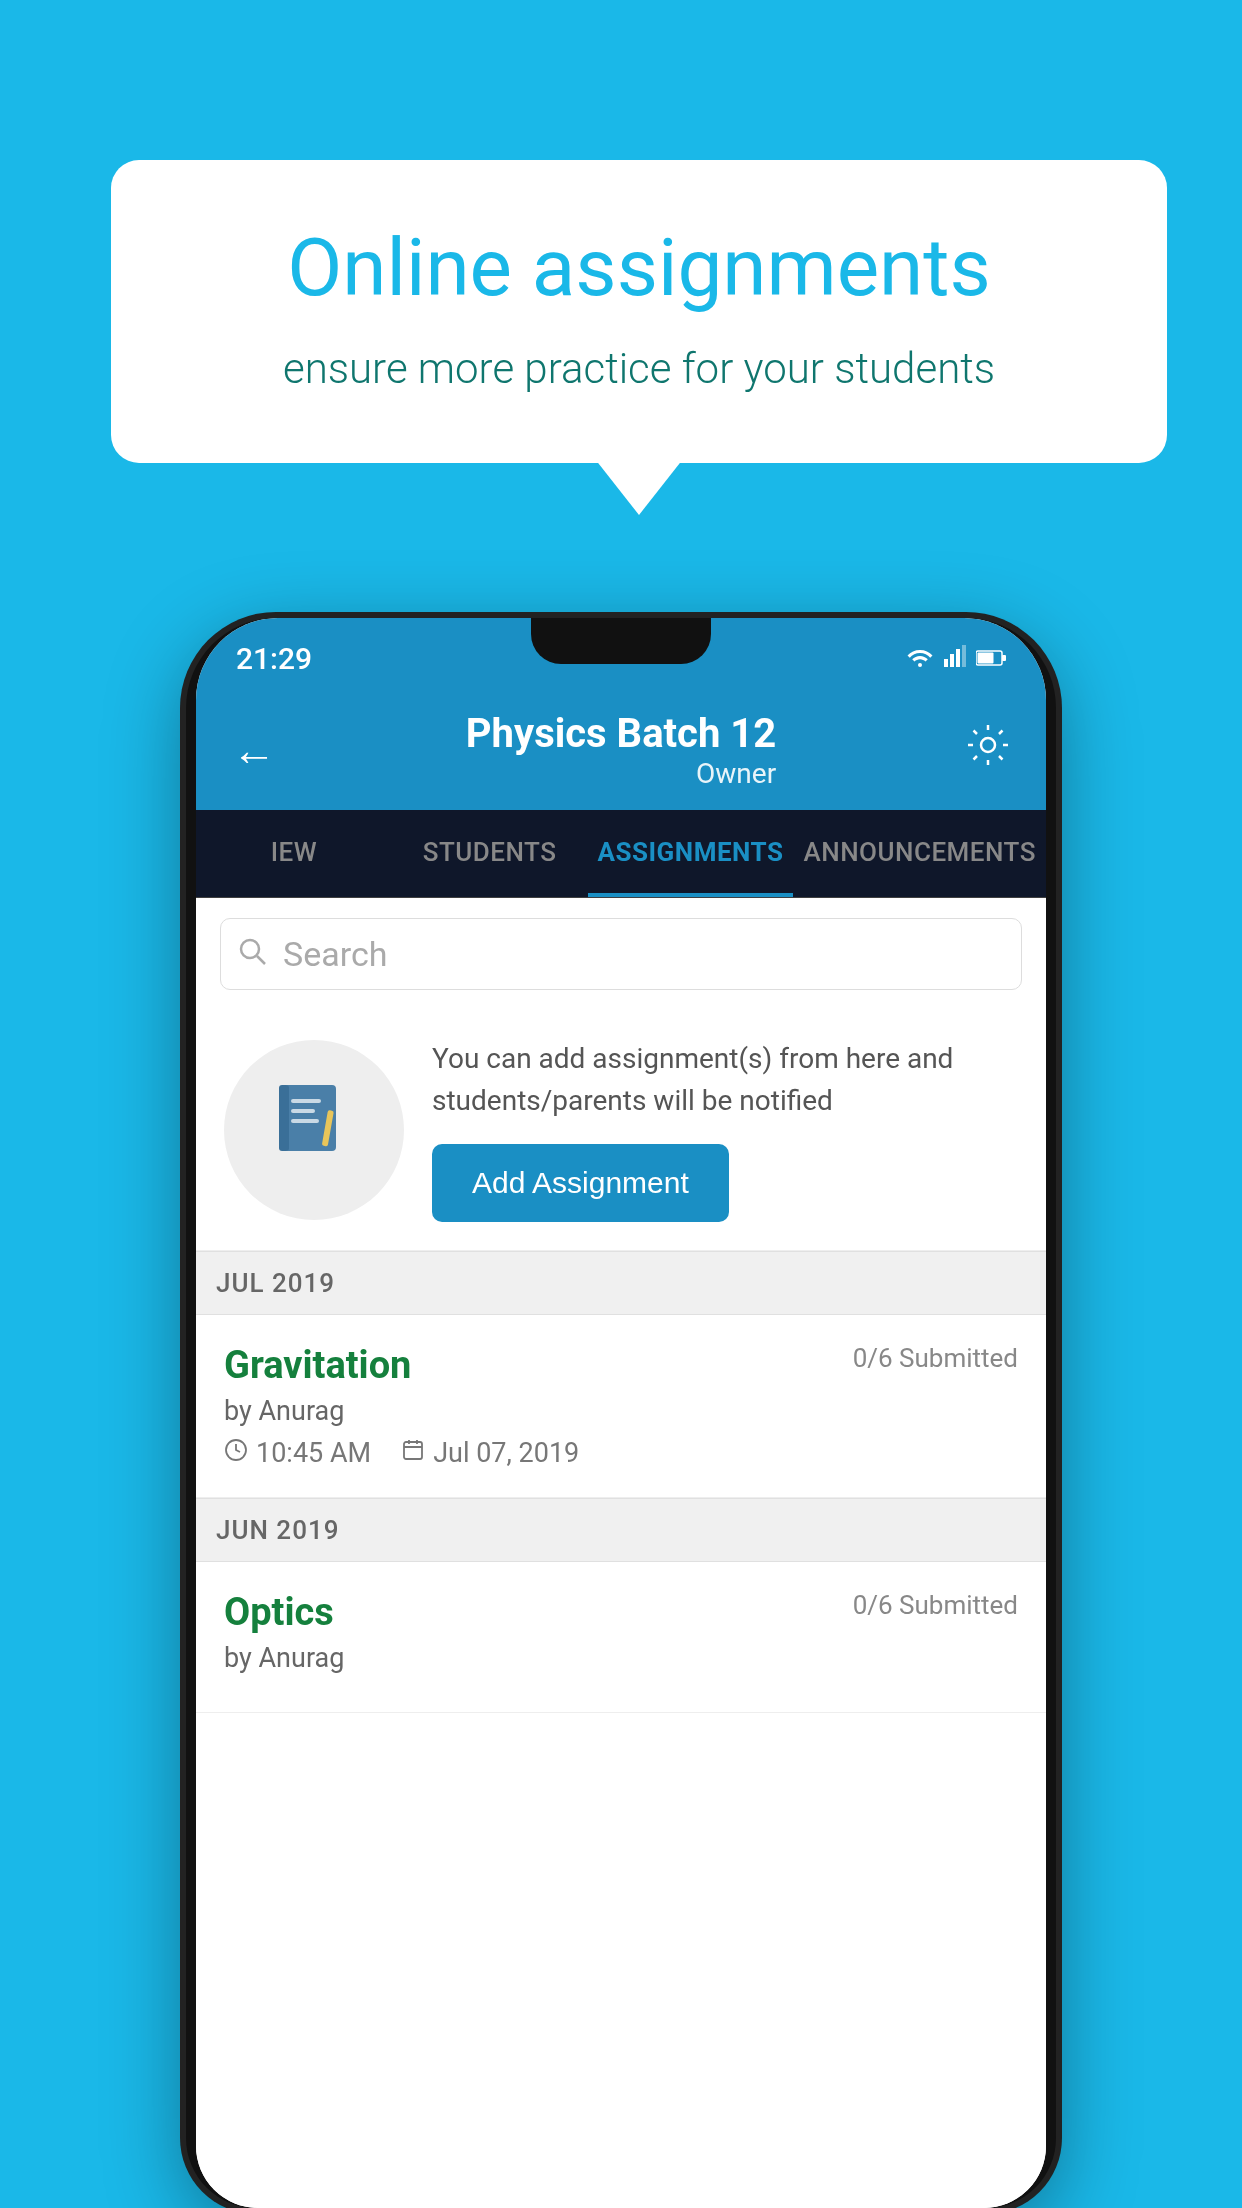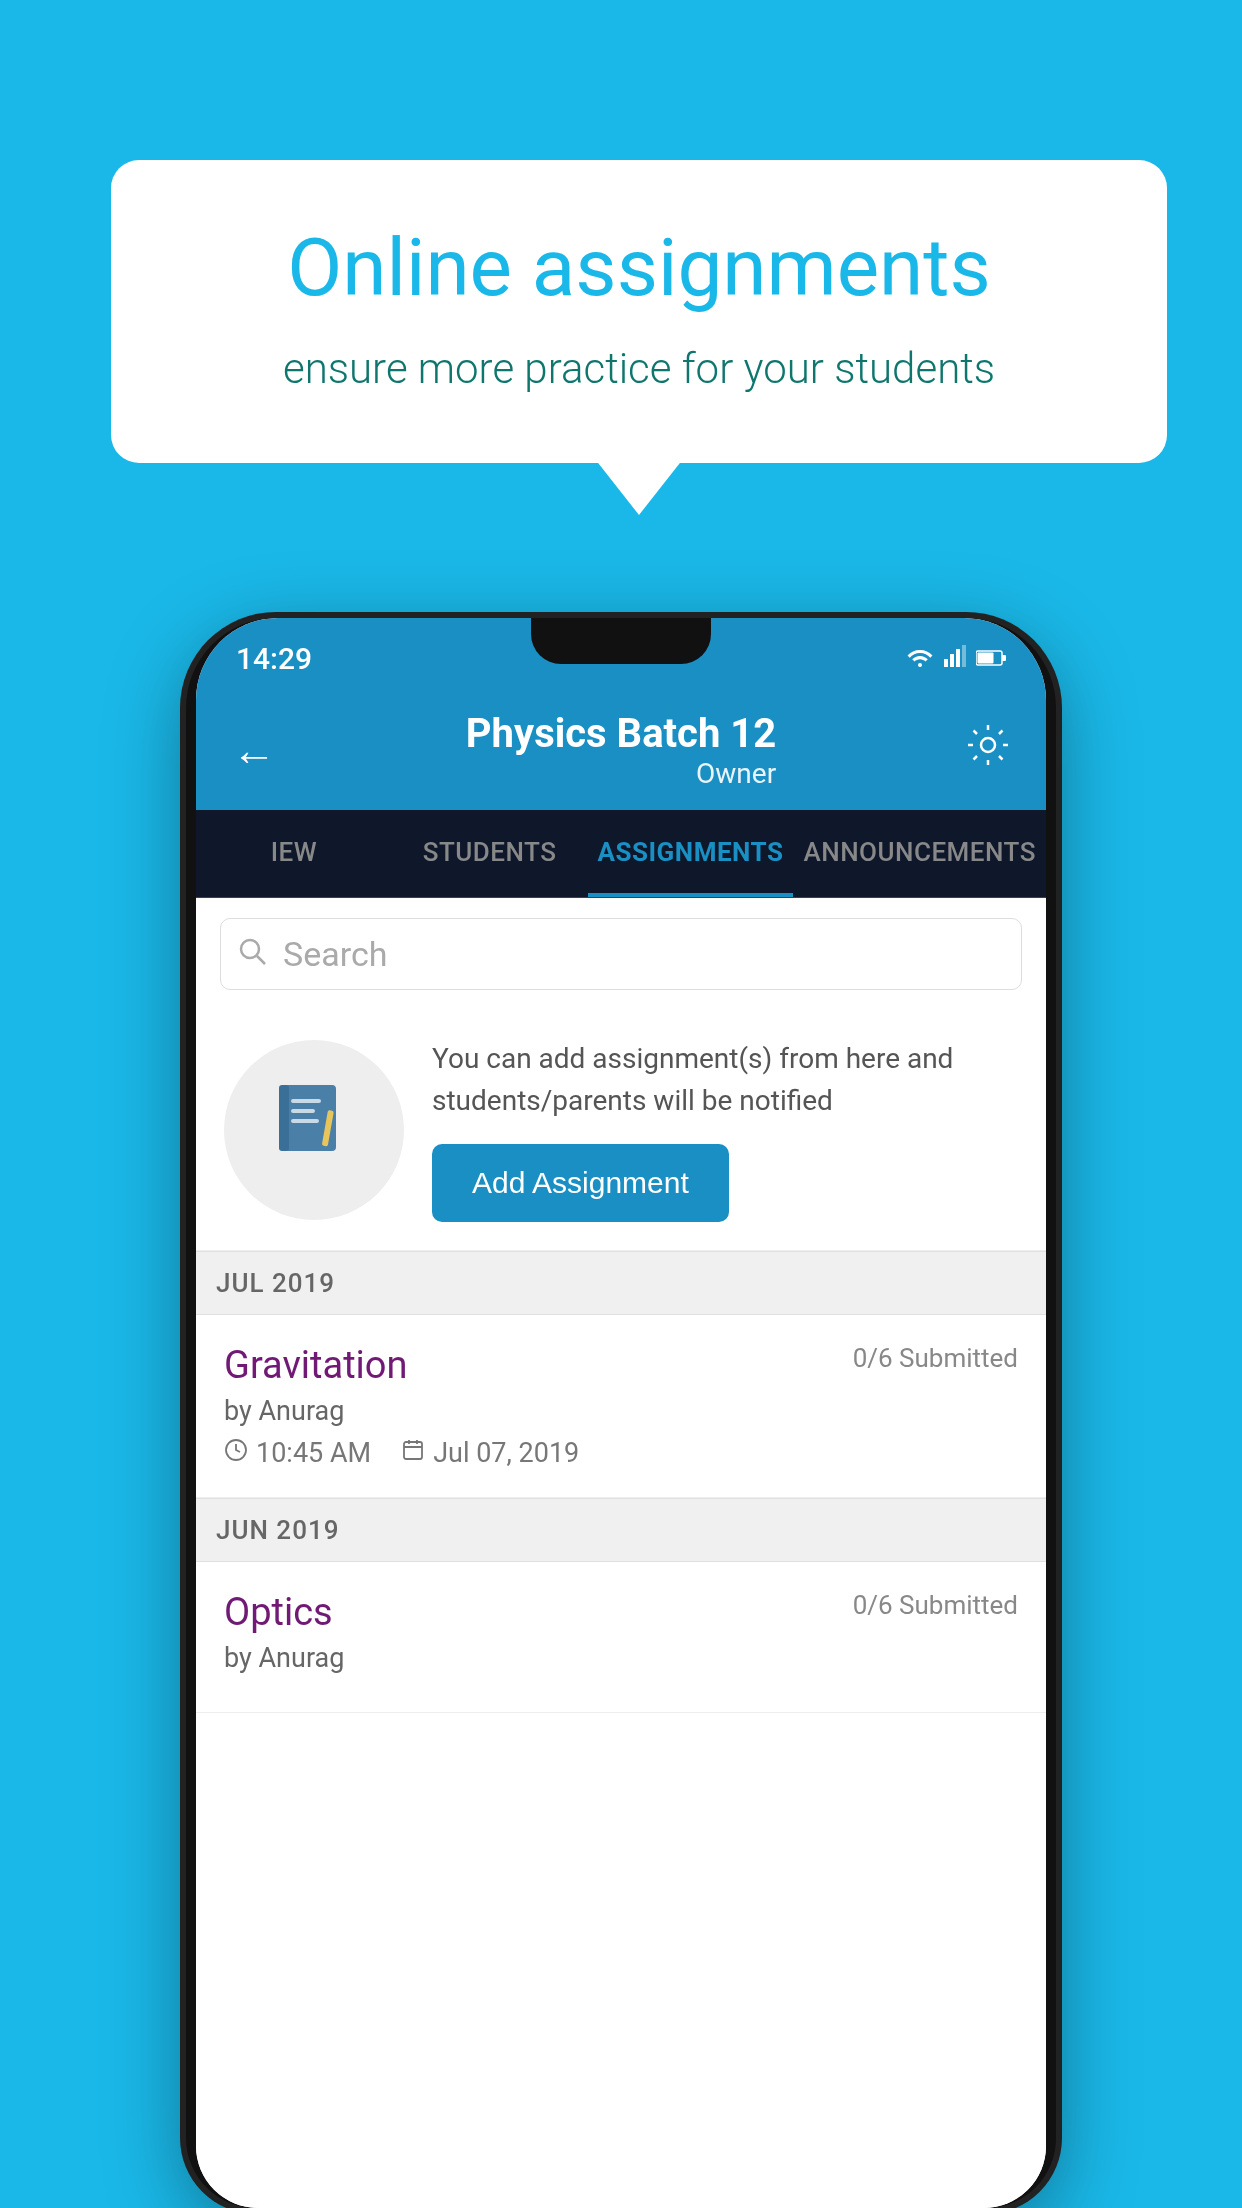--- a/index.html
+++ b/index.html
@@ -291,22 +291,22 @@
       border-bottom: 1px solid #eee;
     }
     .assignment-row-top {
       display: flex;
       justify-content: space-between;
       align-items: flex-start;
       margin-bottom: 8px;
     }
     .assignment-title {
       font-size: 38px;
-      font-weight: 400;
-      color: #701a75;
+      font-weight: 700;
+      color: #15803d;
     }
     .assignment-submitted {
       font-size: 26px;
       color: #888;
     }
     .assignment-author {
       font-size: 27px;
       color: #666;
       margin-bottom: 10px;
     }
@@ -334,21 +334,21 @@
     <div class="bubble-title">Online assignments</div>
     <div class="bubble-subtitle">ensure more practice for your students</div>
   </div>
 </div>
 
 <div class="phone-frame">
   <div class="notch"></div>
   <div class="screen">
 
     <div class="status-bar">
-      <span class="status-time">14:29</span>
+      <span class="status-time">21:29</span>
       <div class="status-icons">
         <span class="wifi-icon">
           <svg width="28" height="22" viewBox="0 0 28 22" fill="white">
             <path d="M14 5C9 5 4.5 7 1.5 10.5L3.8 12.8C6.2 10 9.9 8 14 8s7.8 2 10.2 4.8l2.3-2.3C23.5 7 18.9 5 14 5z"></path>
             <path d="M14 11c-3.1 0-5.8 1.3-7.8 3.3l2.3 2.3c1.4-1.4 3.4-2.3 5.5-2.3s4.1.9 5.5 2.3l2.3-2.3C19.8 12.3 17.1 11 14 11z"></path>
             <circle cx="14" cy="20" r="2"></circle>
           </svg>
         </span>
         <span class="signal-icon">
           <svg width="22" height="22" viewBox="0 0 22 22" fill="white">

